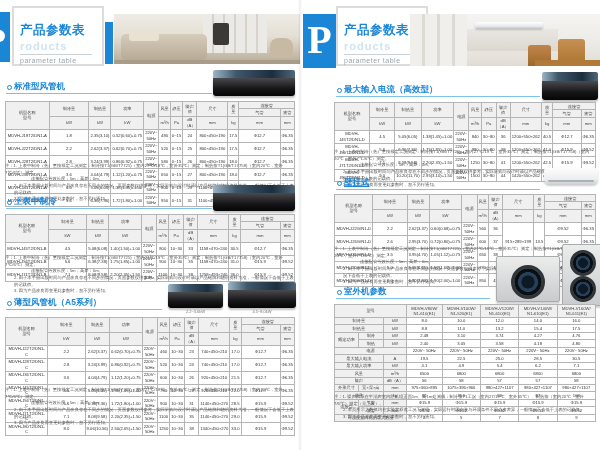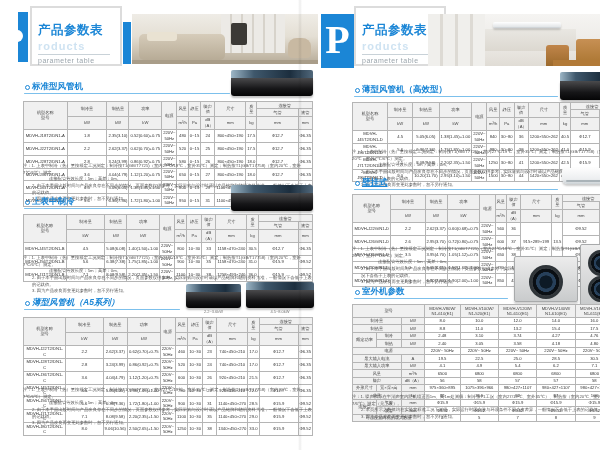--- a/index.html
+++ b/index.html
@@ -1,18 +1,18 @@
 <!DOCTYPE html>
 <html><head>
 <meta charset="utf-8">
 <style>
   html,body{margin:0;padding:0;}
   body{width:600px;height:450px;background:#fbfbfa;font-family:"Liberation Sans","DejaVu Sans",sans-serif;overflow:hidden;position:relative;}
   .spread{position:absolute;inset:0;background:#ffffff;}
-  .page{position:absolute;top:0;width:300px;height:354px;background:#fff;margin-left:18px;}
+  .page{position:absolute;top:0;width:300px;height:354px;background:#fff;}
   .page-left{left:0;}
   .page-right{left:300px;}
   .spine{position:absolute;left:298px;top:0;width:4px;height:450px;background:linear-gradient(90deg,rgba(0,0,0,0) 0%,rgba(0,0,0,0.07) 50%,rgba(0,0,0,0) 100%);}
 
   
   .hdr-box{position:absolute;background:#fff;border:2px solid #dcdcdc;box-sizing:border-box;}
   .hdr-title{color:#1b86d6;font-weight:bold;font-size:12.5px;letter-spacing:0.5px;margin:14px 0 0 6px;}
   .hdr-sub1{color:#cfe3f2;font-weight:bold;font-size:11px;margin:1px 0 0 6px;letter-spacing:1px;}
   .hdr-sub2{color:#9aa4ab;font-size:7px;margin:2px 0 0 6px;border-top:1px solid #c9d2d8;padding-top:2px;width:72px;letter-spacing:0.5px;}
   .p-square{position:absolute;background:#1b86d6;color:#fff;text-align:center;font-family:"Liberation Serif","DejaVu Serif",serif;font-weight:bold;}
@@ -326,21 +326,21 @@
     <div class="duct" style="left:168px;top:284px;width:55px;height:24px;">
       <div class="top"></div>
         <div class="body"></div>
     </div>
     <div class="duct" style="left:228px;top:282px;width:68px;height:26px;">
       <div class="top"></div>
         <div class="body"></div>
     </div>
     <div class="cap" style="left:168px;top:309px;width:55px;">2.2~3.6kW</div>
     <div class="cap" style="left:228px;top:309px;width:68px;">4.5~8.0kW</div>
-    <div class="sec-title" style="left:7px;top:297px;font-style:italic;">
+    <div class="sec-title" style="left:7px;top:297px;">
       <span class="sec-dot"></span>
       <span>薄型风管机（A5系列）</span>
     </div>
     <div class="sec-line" style="left:6px;top:309px;width:156px;"></div>
     <div class="tblwrap" style="left:5px;top:317px;width:290px;">
       <table class="tbl indoor">
           <thead>
             <tr>
               <th rowspan="3">机型名称
 型号</th>
@@ -495,21 +495,21 @@
       <div class="pr-wall"></div>
       <div class="pr-shadow"></div>
       <div class="pr-ac"></div>
       <div class="pr-wood1"></div>
       <div class="pr-wood2"></div>
       <div class="pr-table"></div>
     </div>
 
     <div class="sec-title" style="left:37px;top:84px;">
       <span class="sec-dot"></span>
-      <span>薄型风管机（高效型）</span>
+      <span>最大输入电流（高效型）</span>
     </div>
     <div class="sec-line" style="left:36px;top:96px;width:204px;"></div>
     <div class="duct" style="left:242px;top:72px;width:56px;height:28px;">
       <div class="top"></div>
         <div class="body"></div>
     </div>
     <div class="tblwrap" style="left:34px;top:102px;width:262px;">
       <table class="tbl indoor">
           <thead>
             <tr>

